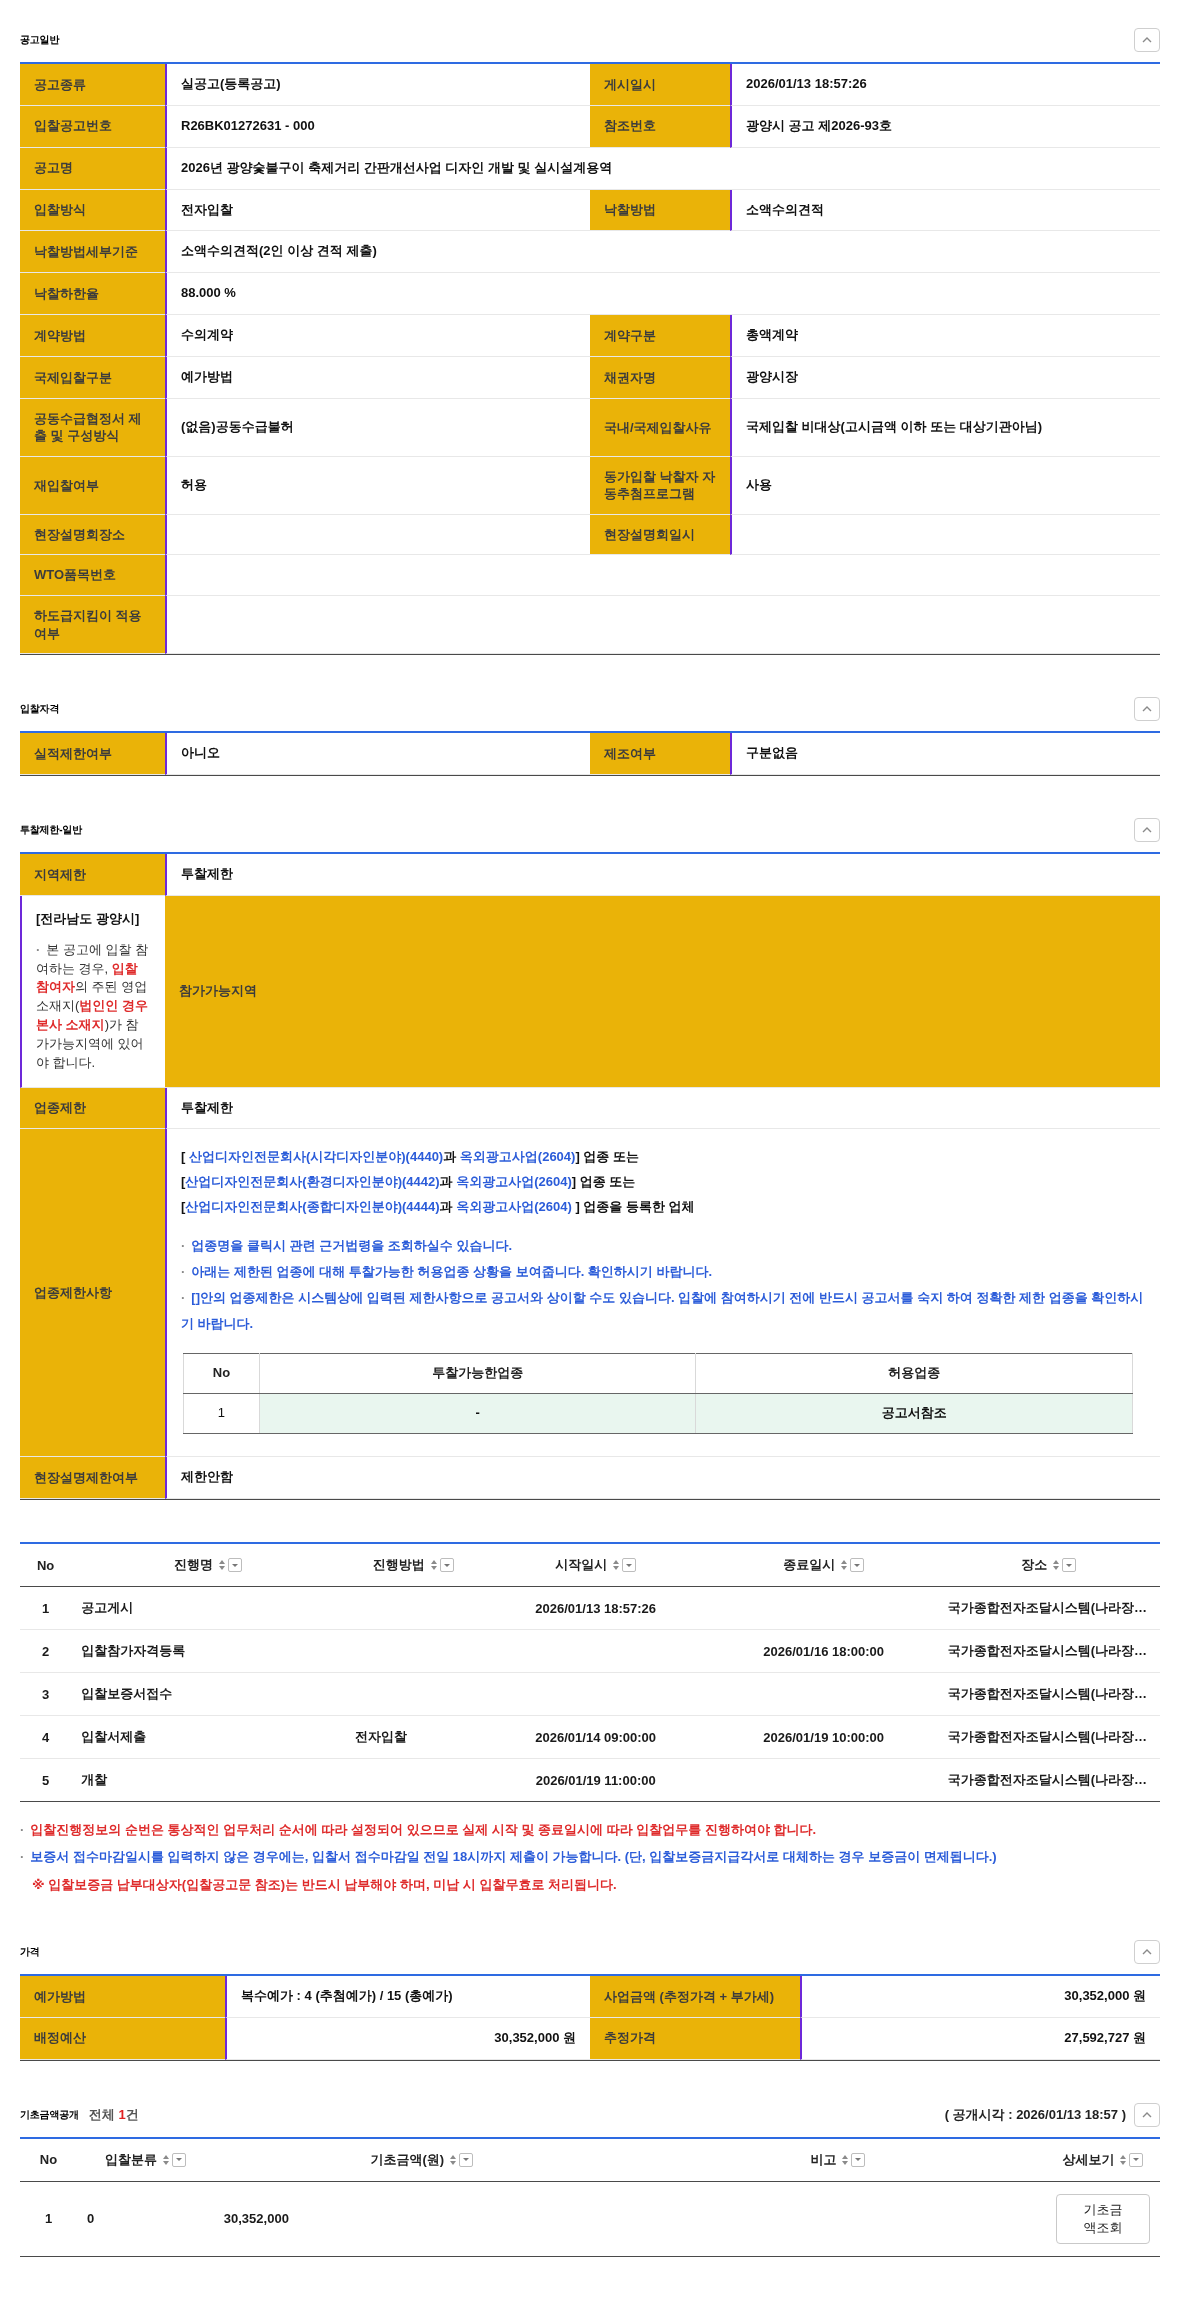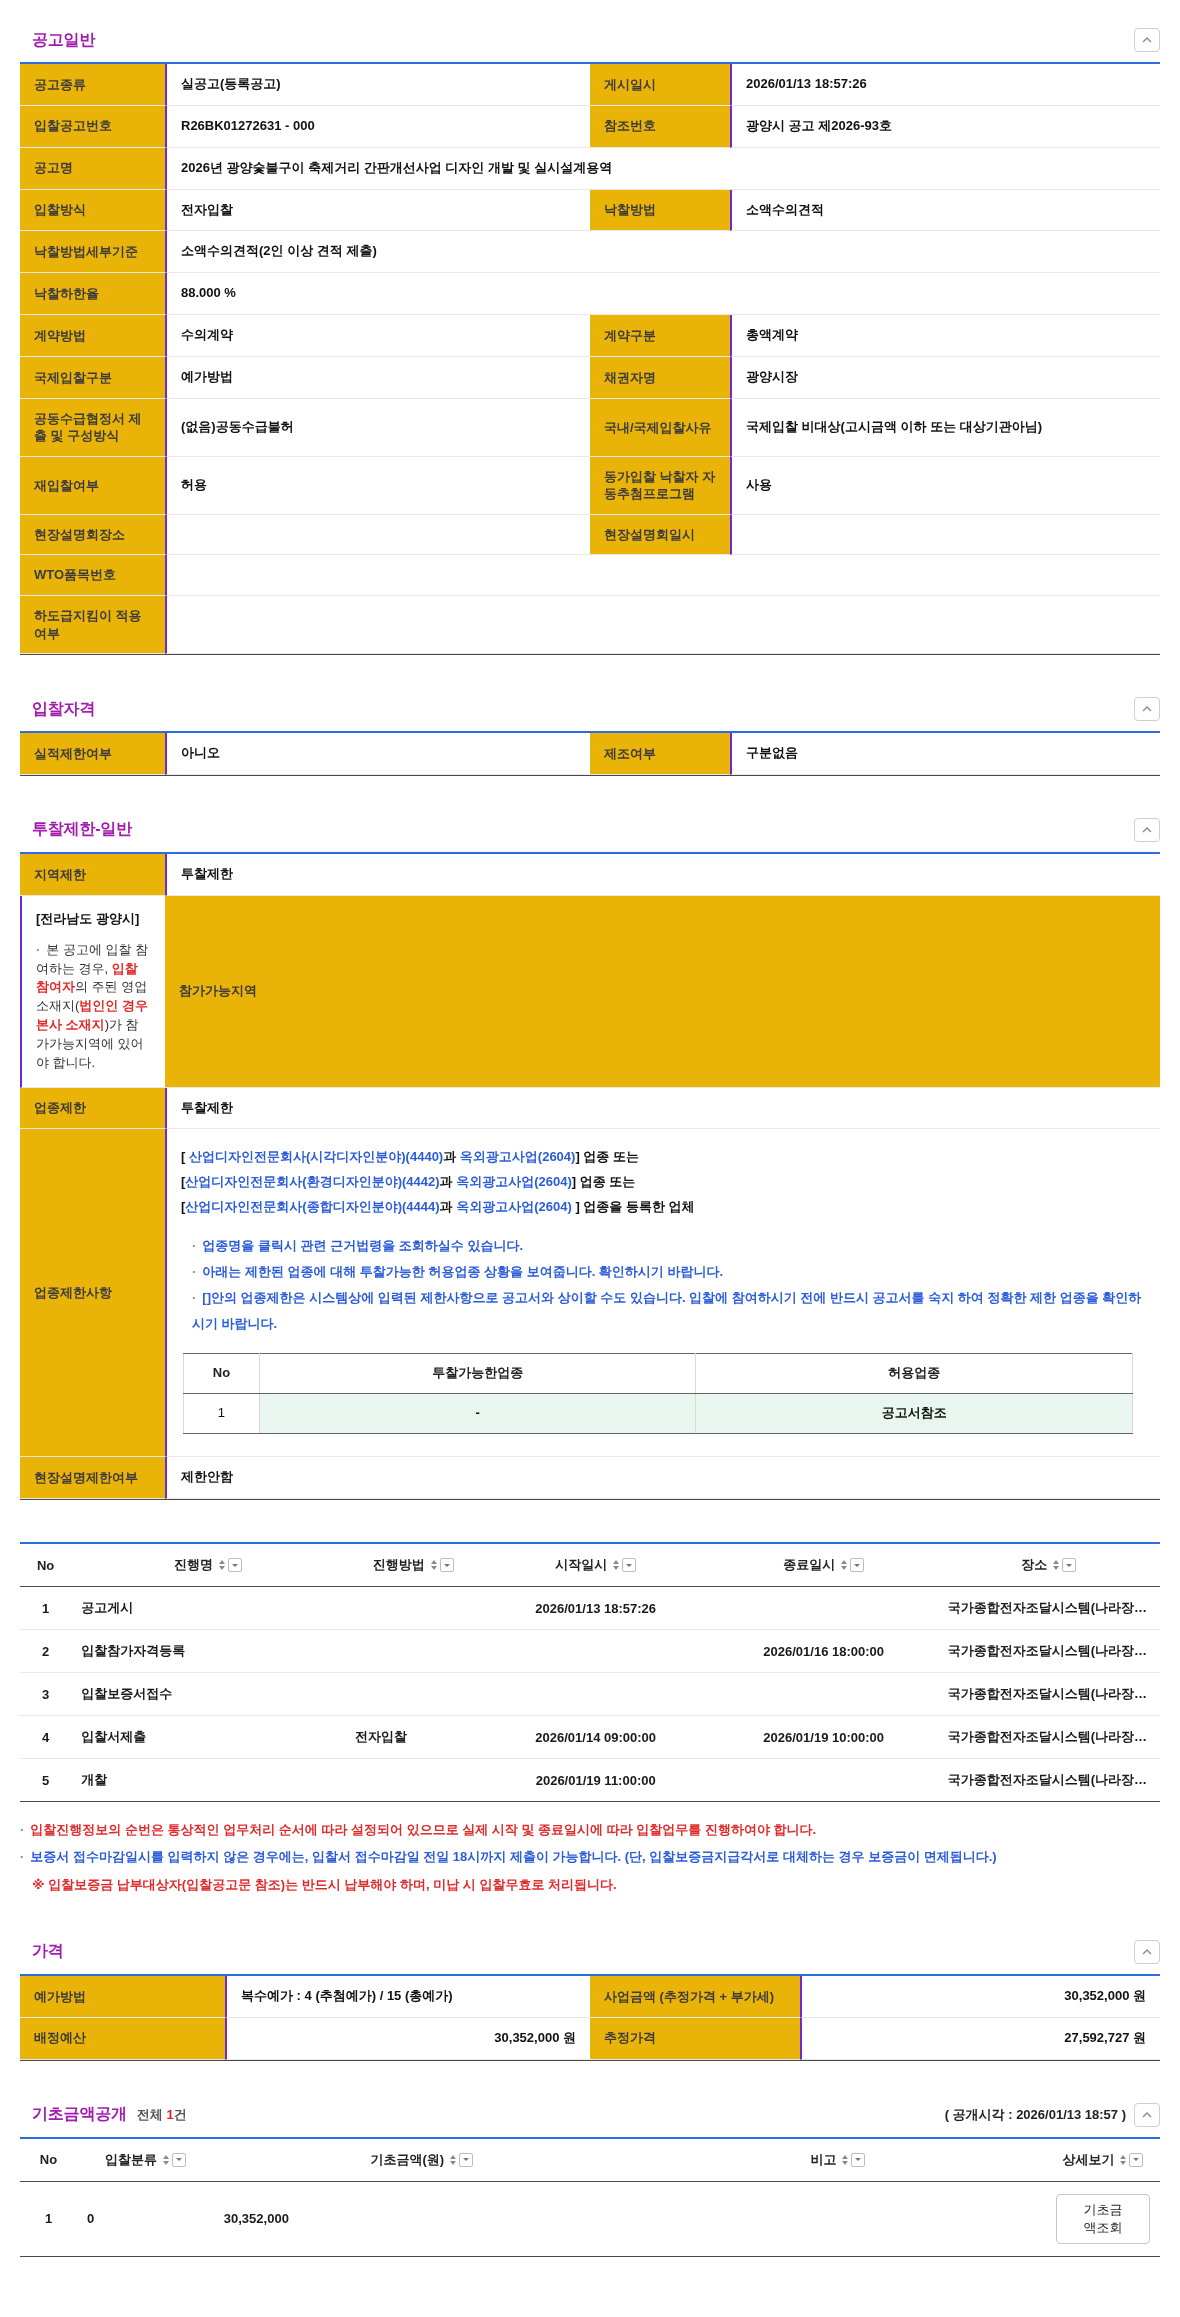--- a/index.html
+++ b/index.html
@@ -7,21 +7,21 @@
   body {
     width:1180px; min-height:2317px; margin:0 auto;
     font-family:"Liberation Sans","DejaVu Sans",sans-serif;
     font-size:13px; color:#111;
   }
   .page { padding:28px 20px 60px 20px; }
 
   
   .sec { margin-bottom:42px; }
   .sec-head { display:flex; align-items:center; margin-bottom:10px; }
-  .sec-title { font-size:16px; font-weight:700; color:#a21caf; letter-spacing:-0.2px;margin-left:12px; }
+  .sec-title { font-size:10px; font-weight:700; color:#000000; letter-spacing:-0.2px; }
   .sec-sub { margin-left:10px; font-size:13px; color:#555; font-weight:700; }
   .sec-sub .num { color:#e02020; }
   .sec-right { margin-left:auto; display:flex; align-items:center; gap:8px; }
   .disclosure { font-size:13px; font-weight:700; color:#222; }
   .collapse-btn {
     width:26px; height:24px; border:1px solid #cfcfcf; border-radius:4px;
     background:#fff; display:flex; align-items:center; justify-content:center; cursor:pointer;
   }
 
   
@@ -41,21 +41,21 @@
   .bold-line { font-weight:700; }
   .note-line { font-weight:400; color:#333; margin-top:12px; }
   .red { color:#df2b2b; font-weight:700; }
   .blue { color:#2b5cd9; }
   a.link { color:#2b5cd9; text-decoration:none; font-weight:700; cursor:pointer; }
   .plain { font-weight:700; color:#111; }
   .bullet { color:#888; margin-right:6px; font-weight:700; }
 
   .industry-lines { line-height:1.9; }
   .blue-notes { margin-top:14px; line-height:2.0; }
-  .blue-notes div { font-weight:700;margin-left:11px; }
+  .blue-notes div { font-weight:700; }
 
   
   .inner-table { width:950px; margin:16px 0 6px 2px; border-collapse:collapse; }
   .inner-table th, .inner-table td {
     border:1px solid #d9d9d9; text-align:center; padding:10px 8px; font-size:13px;
   }
   .inner-table thead th { background:#fff; font-weight:700; color:#222; border-top:1px solid #666; border-bottom:1px solid #666; }
   .inner-table tbody td { background:#e9f6ef; font-weight:700; }
   .inner-table tbody td.no-cell { background:#fff; font-weight:400; }
   .inner-table tbody td { border-bottom:1px solid #666; }

